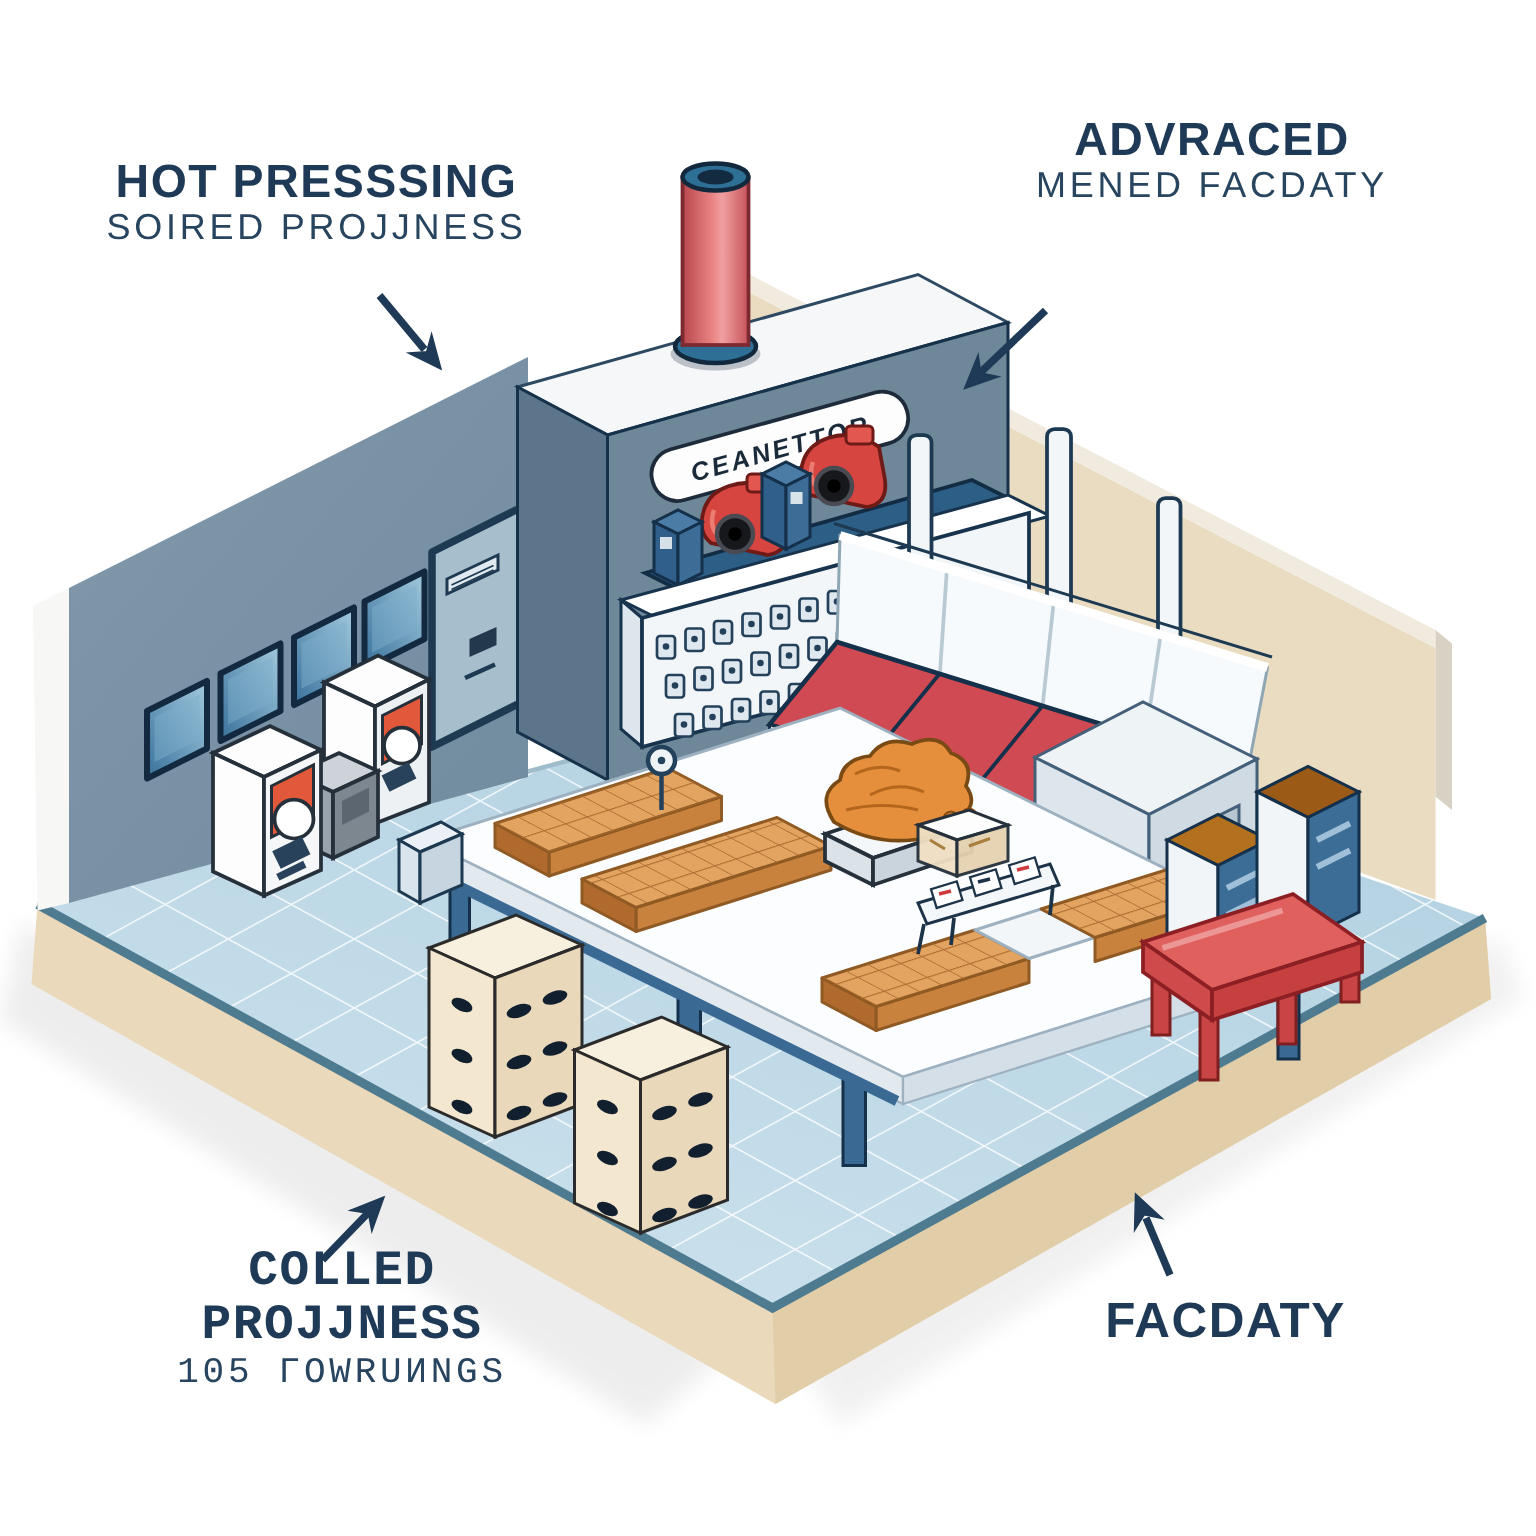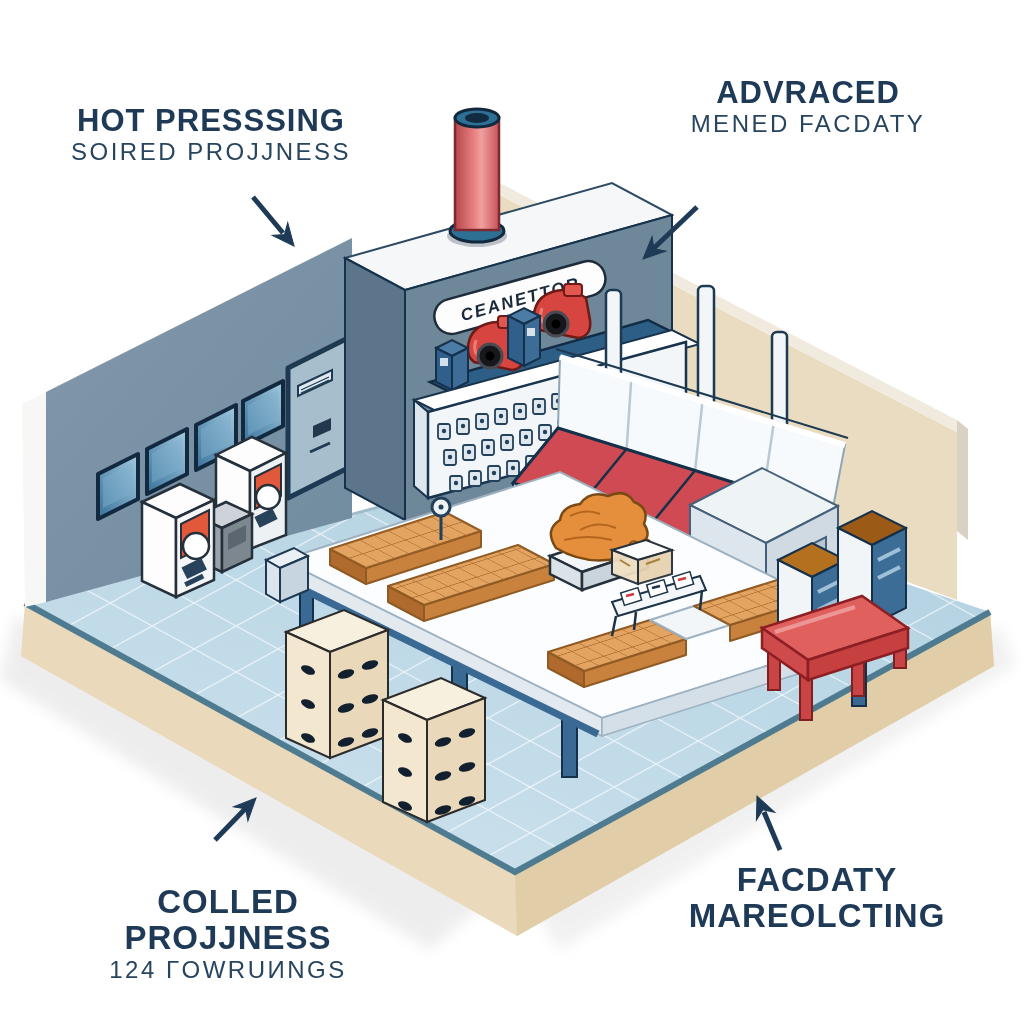--- a/index.html
+++ b/index.html
@@ -5,21 +5,21 @@
   html,body{margin:0;padding:0;background:#ffffff;}
   .stage{position:relative;width:1024px;height:1024px;background:#ffffff;overflow:hidden;
          font-family:"Liberation Sans", sans-serif;}
   .stage svg{position:absolute;left:0;top:0;}
   .ann{position:absolute;text-align:center;color:#1e3a56;}
   .ann .t{font-weight:700;font-size:31px;line-height:34px;letter-spacing:1px;}
   .ann .t2{font-weight:700;font-size:33px;line-height:36px;letter-spacing:1px;}
   .ann .s{font-weight:400;font-size:24px;line-height:28px;letter-spacing:2.5px;color:#27455f;margin-top:0;}
   .ann-tl{left:28px;top:104px;width:366px;}
   .ann-tr{left:630px;top:76px;width:356px;}
-  .ann-bl{left:40px;top:884px;width:376px;}
+  .ann-bl{left:40px;top:830px;width:376px;font-family:Liberation Mono, monospace;}
   .ann-br{left:628px;top:862px;width:378px;}
 </style>
 </head>
 <body>
 
 <div class="stage">
 <svg width="1024" height="1024" viewBox="0 0 1024 1024">
   <defs>
     <linearGradient id="winG" x1="0" y1="1" x2="1" y2="0">
       <stop offset="0" stop-color="#39719b"></stop>
@@ -381,19 +381,18 @@
   <div class="t">HOT PRESSSING</div>
   <div class="s">SOIRED PROJJNESS</div>
 </div>
 <div class="ann ann-tr">
   <div class="t">ADVRACED</div>
   <div class="s">MENED FACDATY</div>
 </div>
 <div class="ann ann-bl">
   <div class="t2">COLLED</div>
   <div class="t2">PROJJNESS</div>
-  <div class="s">124 ГOWRUИNGS</div>
+  <div class="s">105 ГOWRUИNGS</div>
 </div>
 <div class="ann ann-br">
   <div class="t2">FACDATY</div>
-  <div class="t2">MAREOLCTING</div>
 </div>
 </div>
 
 </body></html>

